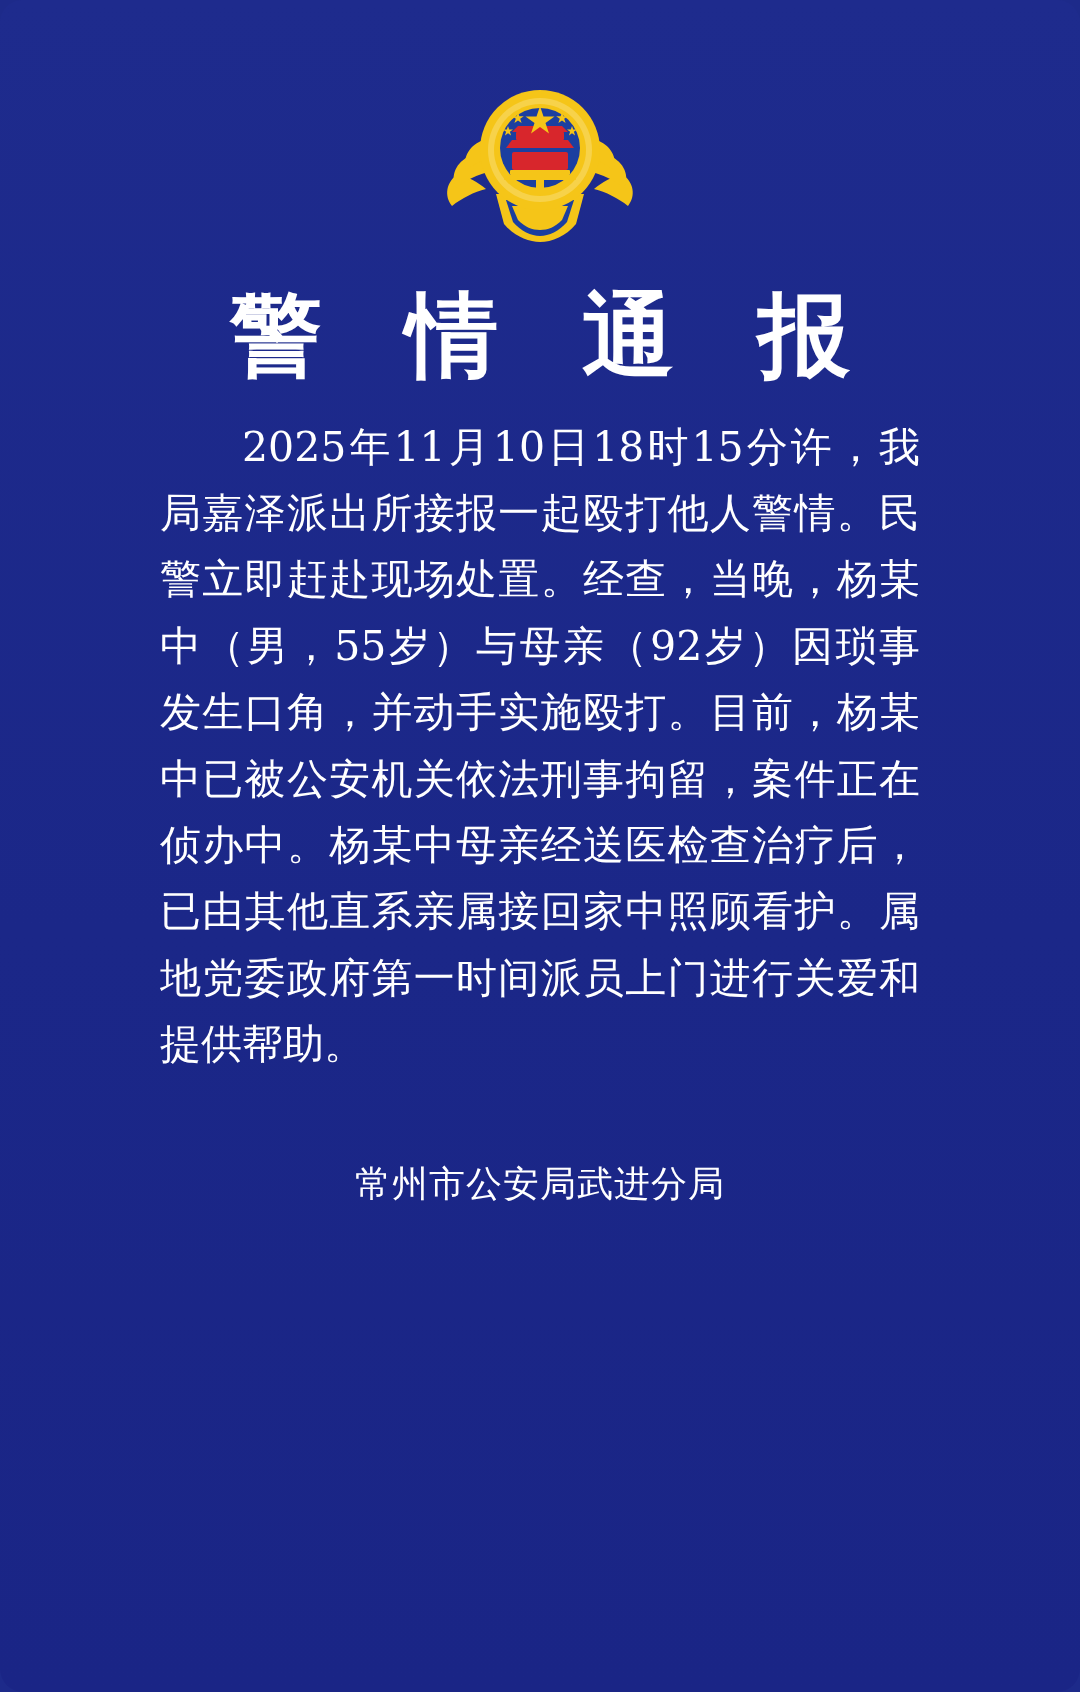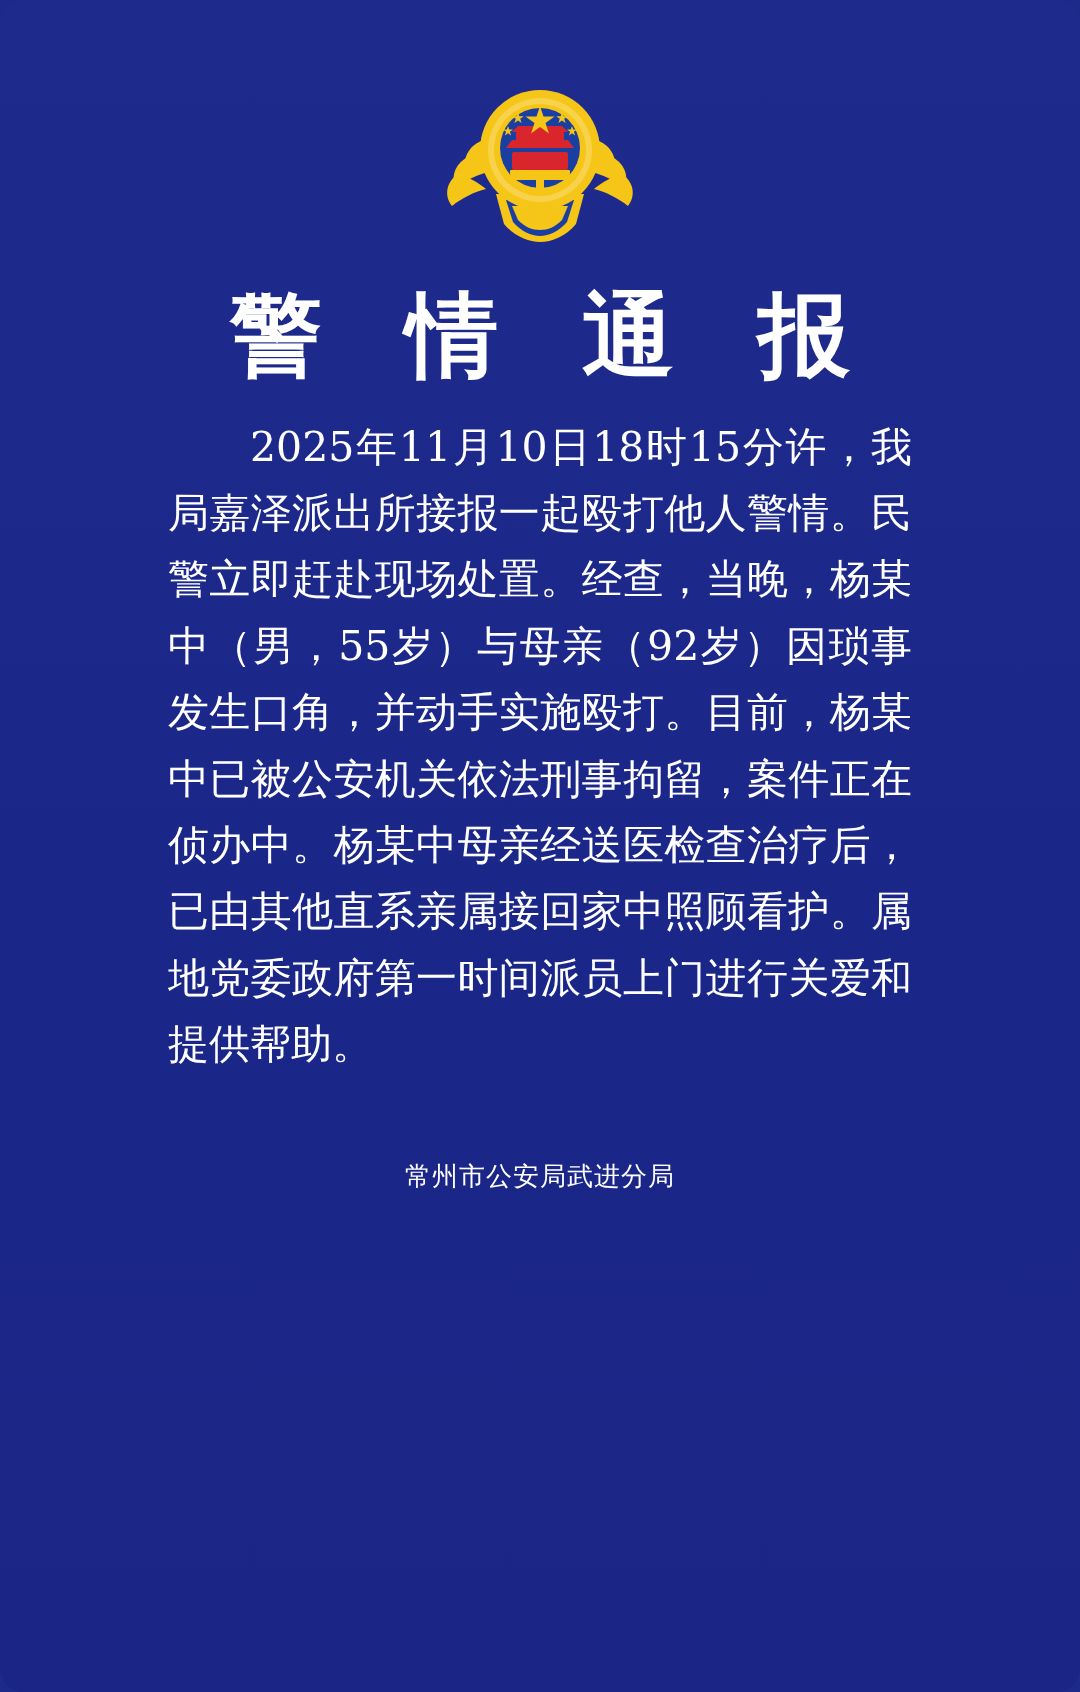--- a/index.html
+++ b/index.html
@@ -55,30 +55,30 @@
     margin: 30px auto 0 auto;
     width: 760px;
     font-size: 41px;
     line-height: 1.62;
     text-align: justify;
     text-justify: inter-ideograph;
     color: #ffffff;
     font-family: "DejaVu Serif", "Liberation Serif", serif;
   }
   .body-block p {
-    margin: 8px;
+    margin: 0;
     text-indent: 2em;
   }
 
   
   .sign-block {
     margin: 78px auto 0 auto;
     width: 760px;
     text-align: center;
-    font-size: 26px;
+    font-size: 36px;
     line-height: 1.55;
     color: #ffffff;
   }
   .sign-org {
     letter-spacing: 1px;
   }
   .sign-date {
     margin-top: 12px;
     letter-spacing: 1px;
   }

